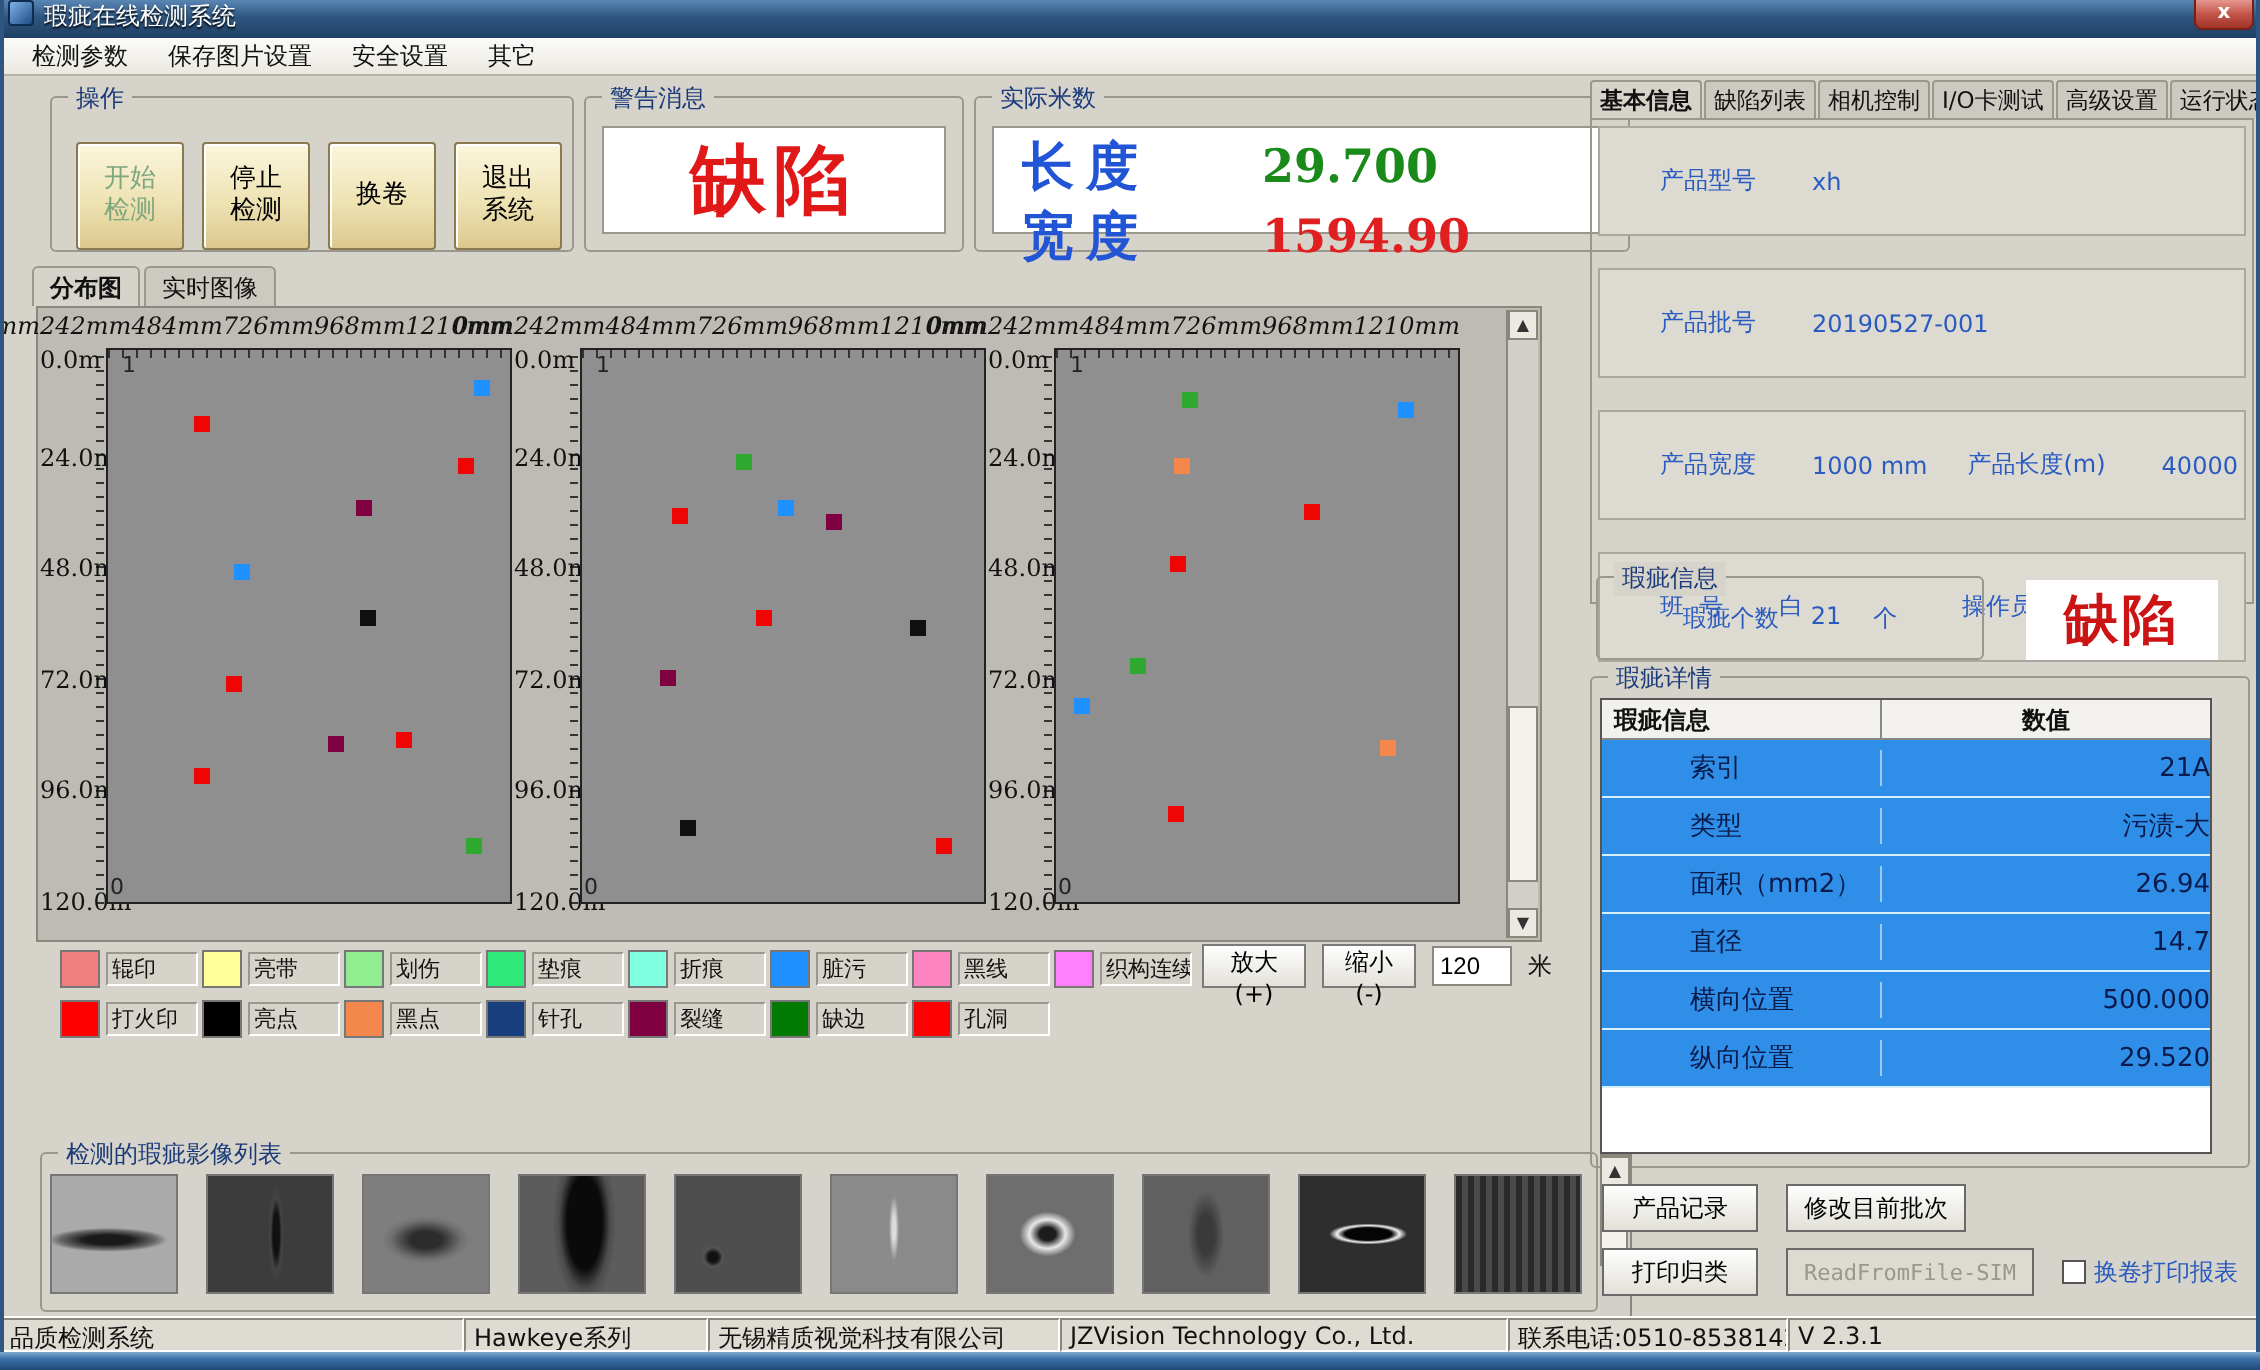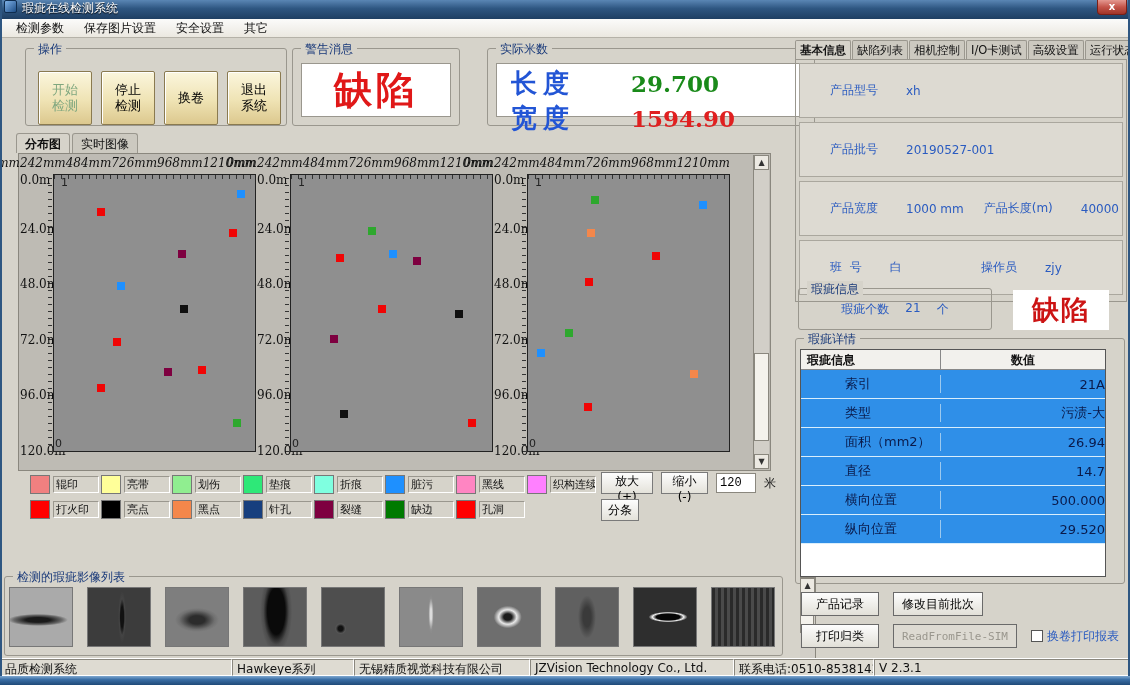--- a/index.html
+++ b/index.html
@@ -88,32 +88,32 @@
   .legend-row { display:flex; height:25px; align-items:center; }
   .legend-cell { width:71px; display:flex; align-items:center; flex:none; }
   .swatch { width:20px; height:19px; border:1px solid #777; flex:none; }
   .legend-label { width:46px; height:17px; border:1px solid #9a978e; border-right-color:#fff;
     border-bottom-color:#fff; background:#d6d3ca; font-size:11px; line-height:15px;
     padding-left:2px; margin-left:3px; overflow:hidden; white-space:nowrap; }
 
   .zoom-controls { position:absolute; left:601px; top:472px; width:175px; }
   .zc-btn { height:22px; border:1px solid #7a7a7a; background:linear-gradient(#fdfdfd,#e4e2da);
     font-size:12px; padding:0 6px; cursor:pointer; font-family:"DejaVu Sans",sans-serif; }
-  .zc-input { width:40px; height:20px; border:1px solid #8a877e; background:#fff; font-size:12px; padding:1px 3px;font-family:Liberation Mono, monospace; }
+  .zc-input { width:40px; height:20px; border:1px solid #8a877e; background:#fff; font-size:12px; padding:1px 3px; }
   .zc-row { display:flex; gap:8px; align-items:center; }
   .zc-row2 { margin-top:5px; }
 
   
   .rpanel { position:absolute; left:795px; top:40px; width:332px; height:618px; }
   .rtabs { display:flex; height:19px; font-size:11.5px; }
   .rtab { padding:2px 4px; border:1px solid #9a978e; border-bottom:none; margin-right:1px;
     background:#ccc9c0; border-radius:2px 2px 0 0; cursor:pointer; white-space:nowrap; }
   .rtab.active { background:#d6d3ca; font-weight:bold; }
   .rbody { border:1px solid #9a978e; height:243px; padding:3px; }
-  .info-row { border:1px solid #aaa79e; background:#dddad2; height:55px; margin-bottom:4px;
+  .info-row { border:1px solid #aaa79e; background:#dddad2; height:55px; margin-bottom:16px;
     display:flex; align-items:center; padding:16px 10px; color:#2a5bc0; }
   .info-pair { display:flex; align-items:center; flex:1; }
   .info-label { margin-left:20px; white-space:pre; }
   .info-value { margin-left:28px; white-space:pre; }
 
   .flaw-group { position:absolute; left:3px; top:248px; width:194px; height:42px; }
   .flaw-line { display:flex; justify-content:center; gap:16px; margin-top:12px; color:#2a5bc0; }
   .defect-badge { position:absolute; right:18px; top:250px; width:96px; height:40px; background:#fff;
     display:flex; align-items:center; justify-content:center; color:#cc1414; font-size:27px;
     font-weight:bold; letter-spacing:2px; }
@@ -133,21 +133,21 @@
 
   .actions { position:absolute; left:6px; top:552px; width:324px; }
   .act-row { display:flex; gap:14px; margin-bottom:8px; align-items:center; }
   .act-btn { min-width:78px; height:24px; border:1px solid #6a6a6a; background:linear-gradient(#fdfdfd,#e2e0d8);
     font-size:12px; padding:0 8px; cursor:pointer; font-family:"DejaVu Sans",sans-serif; }
   .act-btn.disabled { color:#9a978e; background:#dddad2; font-family:"DejaVu Sans Mono",monospace; font-size:11px; }
   .chk { display:flex; align-items:center; gap:4px; color:#2a5bc0; cursor:pointer; }
   .chk .box { width:12px; height:12px; background:#fff; border:1px solid #555; }
 
   
-  .thumb-group { position:absolute; left:4px; top:576px; width:779px; height:80px; }
+  .thumb-group { position:absolute; left:20px; top:576px; width:779px; height:80px; }
   .thumb-strip { position:absolute; left:4px; top:10px; display:flex; gap:14px; overflow:hidden; width:770px; }
   .thumb { width:64px; height:60px; flex:none; border:1px solid #777; }
   .t0 { background:radial-gradient(ellipse 40px 8px at 45% 55%, #1a1a1a 30%, #6a6a6a 60%, #aaa 75%), #b0b0b0; }
   .t1 { background:radial-gradient(ellipse 4px 26px at 55% 50%, #111 40%, #444 70%, #3c3c3c 100%), #3e3e3e; }
   .t2 { background:radial-gradient(ellipse 22px 12px at 50% 55%, #2c2c2c 35%, #707070 80%, #7e7e7e), #828282; }
   .t3 { background:radial-gradient(ellipse 16px 42px at 52% 40%, #0a0a0a 55%, #4c4c4c 80%, #5c5c5c), linear-gradient(#5a5a5a,#666); }
   .t4 { background:radial-gradient(circle 6px at 30% 70%, #111 40%, #555 80%, #4e4e4e), radial-gradient(circle 4px at 75% 30%, #222 40%, #4e4e4e 90%), #505050; }
   .t5 { background:radial-gradient(ellipse 3px 20px at 50% 45%, #dcdcdc 30%, #8e8e8e 80%, #8a8a8a), #8c8c8c; }
   .t6 { background:radial-gradient(ellipse 20px 16px at 48% 50%, #1c1c1c 20%, #e8e8e8 45%, #6e6e6e 70%), #757575; }
   .t7 { background:radial-gradient(ellipse 10px 24px at 50% 50%, #3a3a3a 40%, #606060 90%), #646464; }
@@ -184,21 +184,21 @@
       <button class="op-btn start">开始
 检测</button>
       <button class="op-btn">停止
 检测</button>
       <button class="op-btn">换卷</button>
       <button class="op-btn">退出
 系统</button>
     </div>
 </div>
 
-<div class="group" style="left:292px; top:48px; width:168px; height:78px;">
+<div class="group" style="left:292px; top:48px; width:190px; height:78px;">
   <span class="gtitle">警告消息</span>
   <div class="warn-box">
     <span class="warn-text">缺陷</span>
   </div>
 </div>
 
 <div class="group" style="left:487px; top:48px; width:328px; height:78px;">
   <span class="gtitle">实际米数</span>
   <div class="meters-box">
     <div class="meter-row">
@@ -391,23 +391,20 @@
       </div>
     </div>
   </div>
 
 <div class="zoom-controls">
   <div class="zc-row">
     <button class="zc-btn">放大(+)</button>
     <button class="zc-btn">缩小(-)</button>
     <input class="zc-input" value="120" style="">
     <span>米</span>
-  </div>
-  <div class="zc-row zc-row2">
-    <button class="zc-btn">分条</button>
   </div>
 </div>
 
 <div class="rpanel">
   <div class="rtabs" id="rtabs">
       <span class="rtab active">基本信息</span>
       <span class="rtab">缺陷列表</span>
       <span class="rtab">相机控制</span>
       <span class="rtab">I/O卡测试</span>
       <span class="rtab">高级设置</span>
@@ -528,16 +525,16 @@
       <div class="thumb t7"></div>
       <div class="thumb t8"></div>
       <div class="thumb t9"></div>
     </div>
 </div>
 
 <div class="statusbar" id="statusbar">
     <div class="status-seg" style="width: 232px;">品质检测系统</div>
     <div class="status-seg" style="width: 122px;">Hawkeye系列</div>
     <div class="status-seg" style="width: 176px;">无锡精质视觉科技有限公司</div>
-    <div class="status-seg" style="width: 204px;">JZVision Technology Co., Ltd.</div>
+    <div class="status-seg" style="width: 224px;">JZVision Technology Co., Ltd.</div>
     <div class="status-seg" style="width: 140px;">联系电话:0510-85381428</div>
     <div class="status-seg" style="width: 44px; flex: 1 1 0%;">V 2.3.1</div>
   </div>
 
 </body></html>

